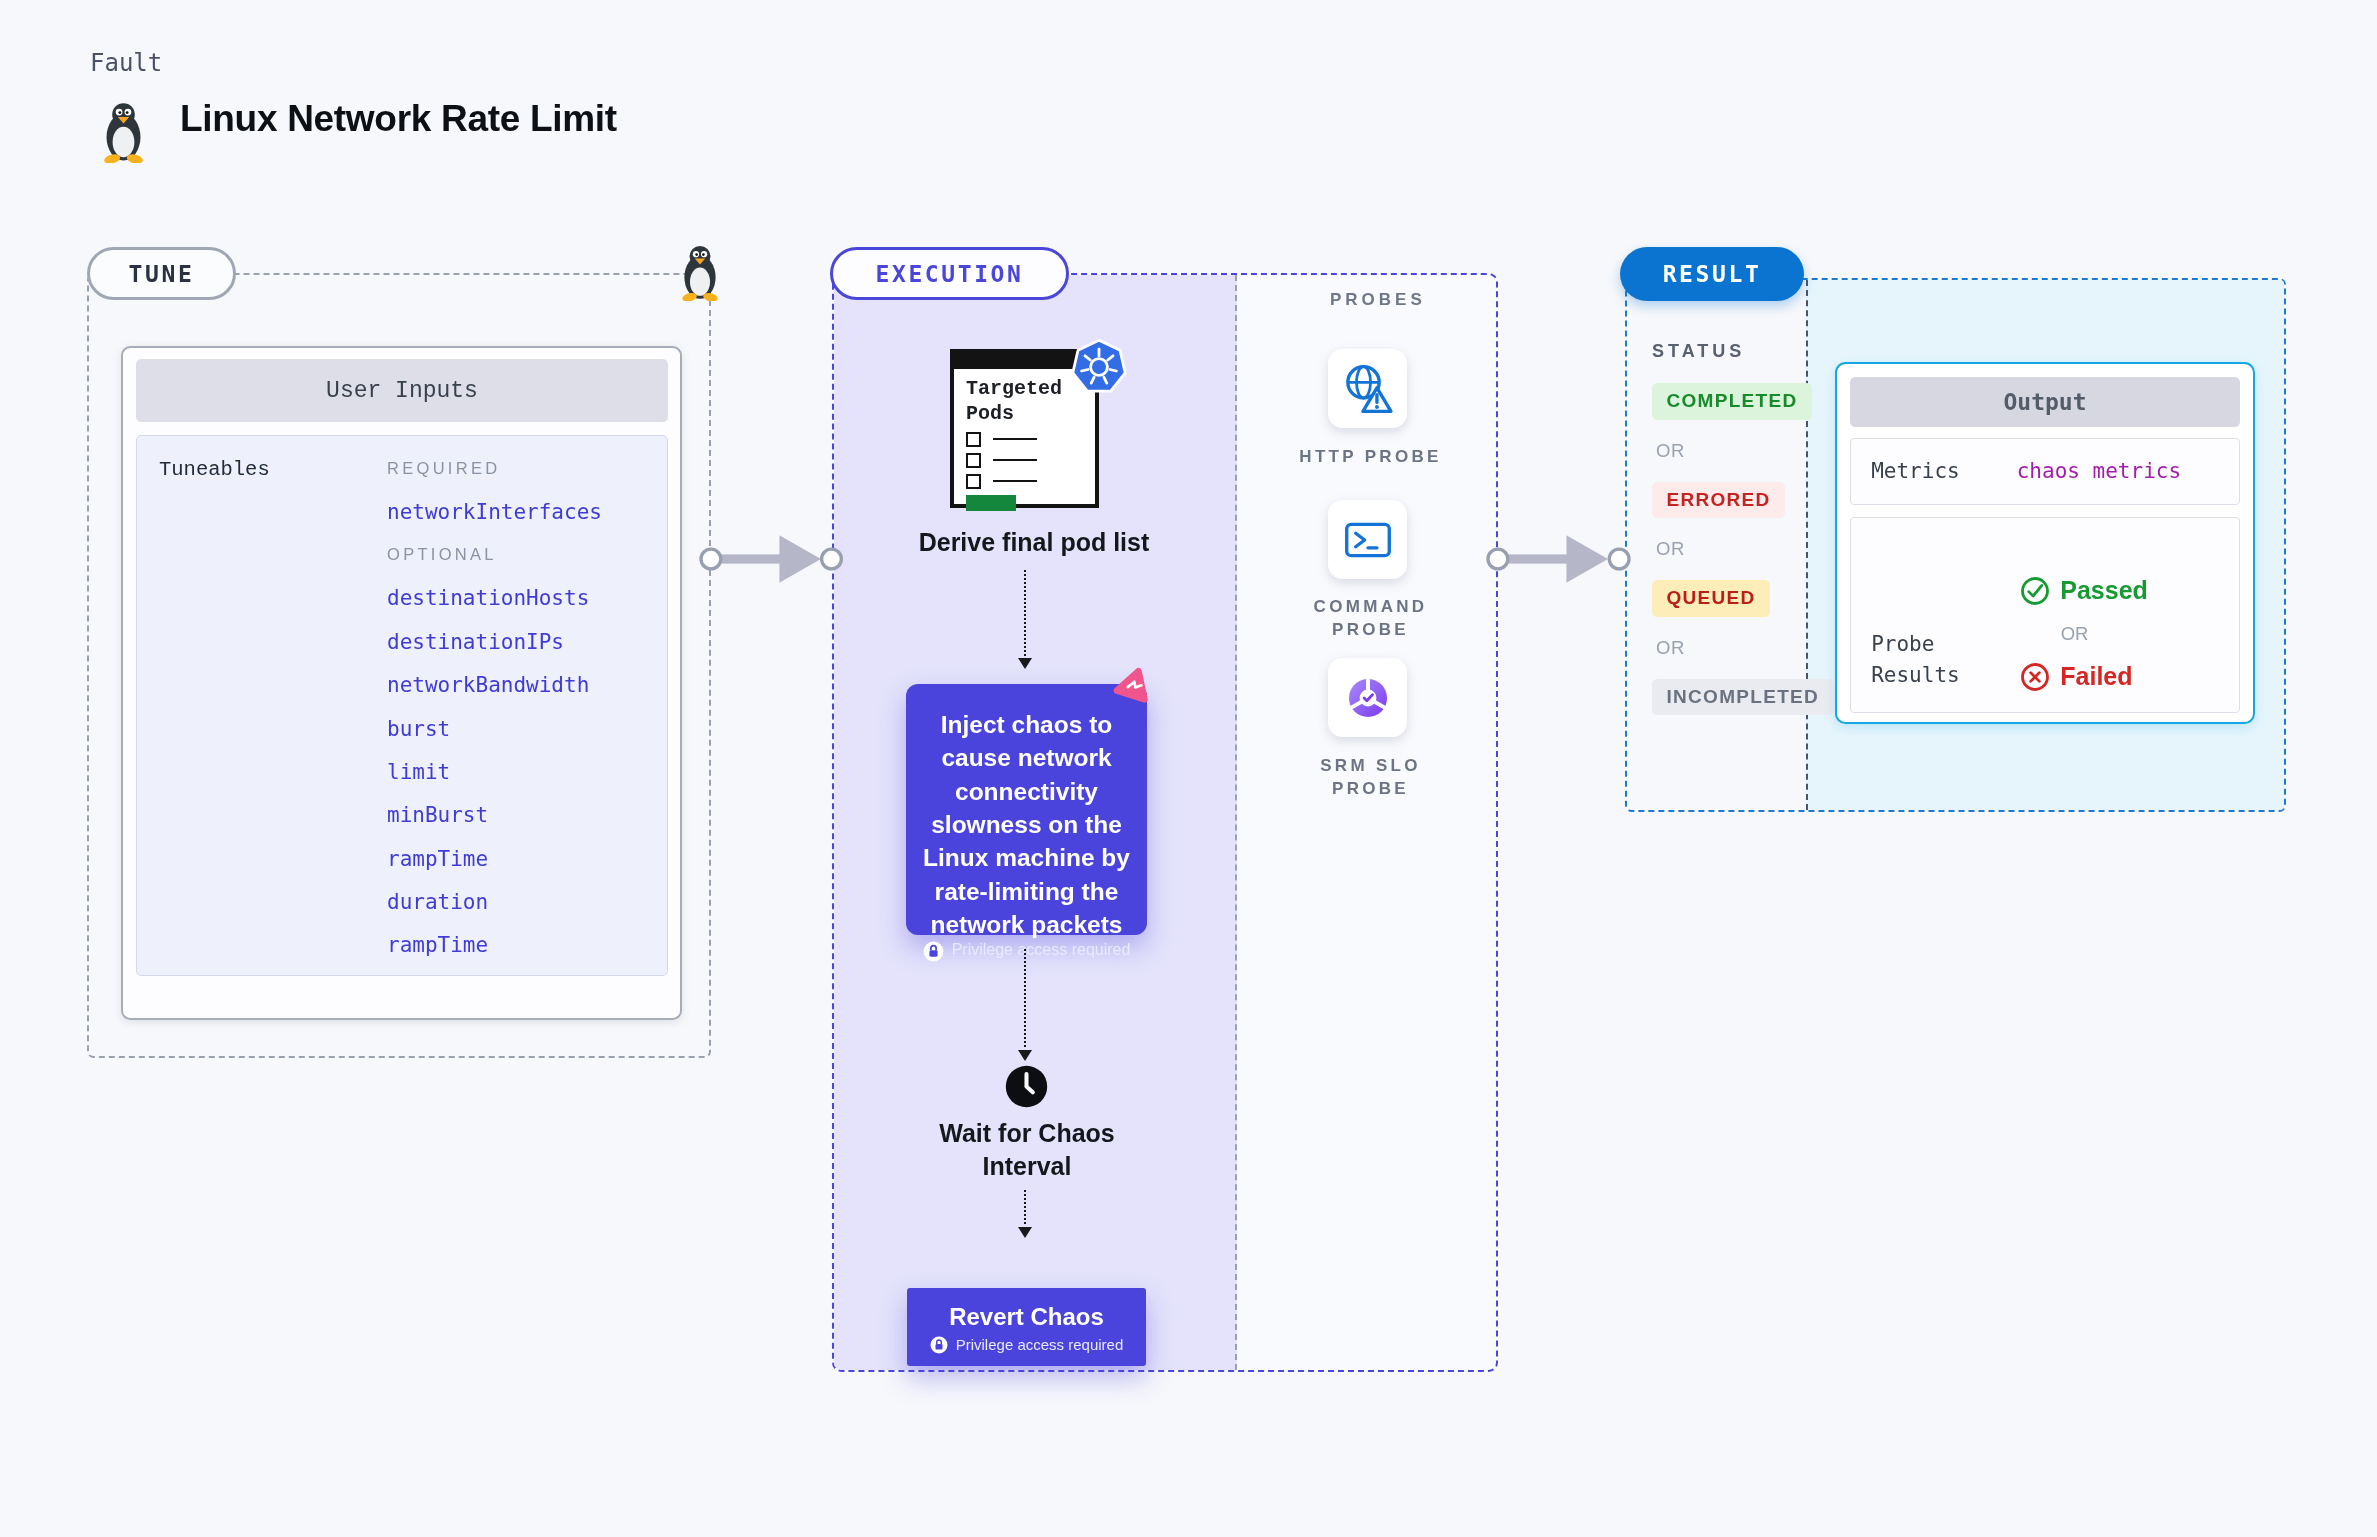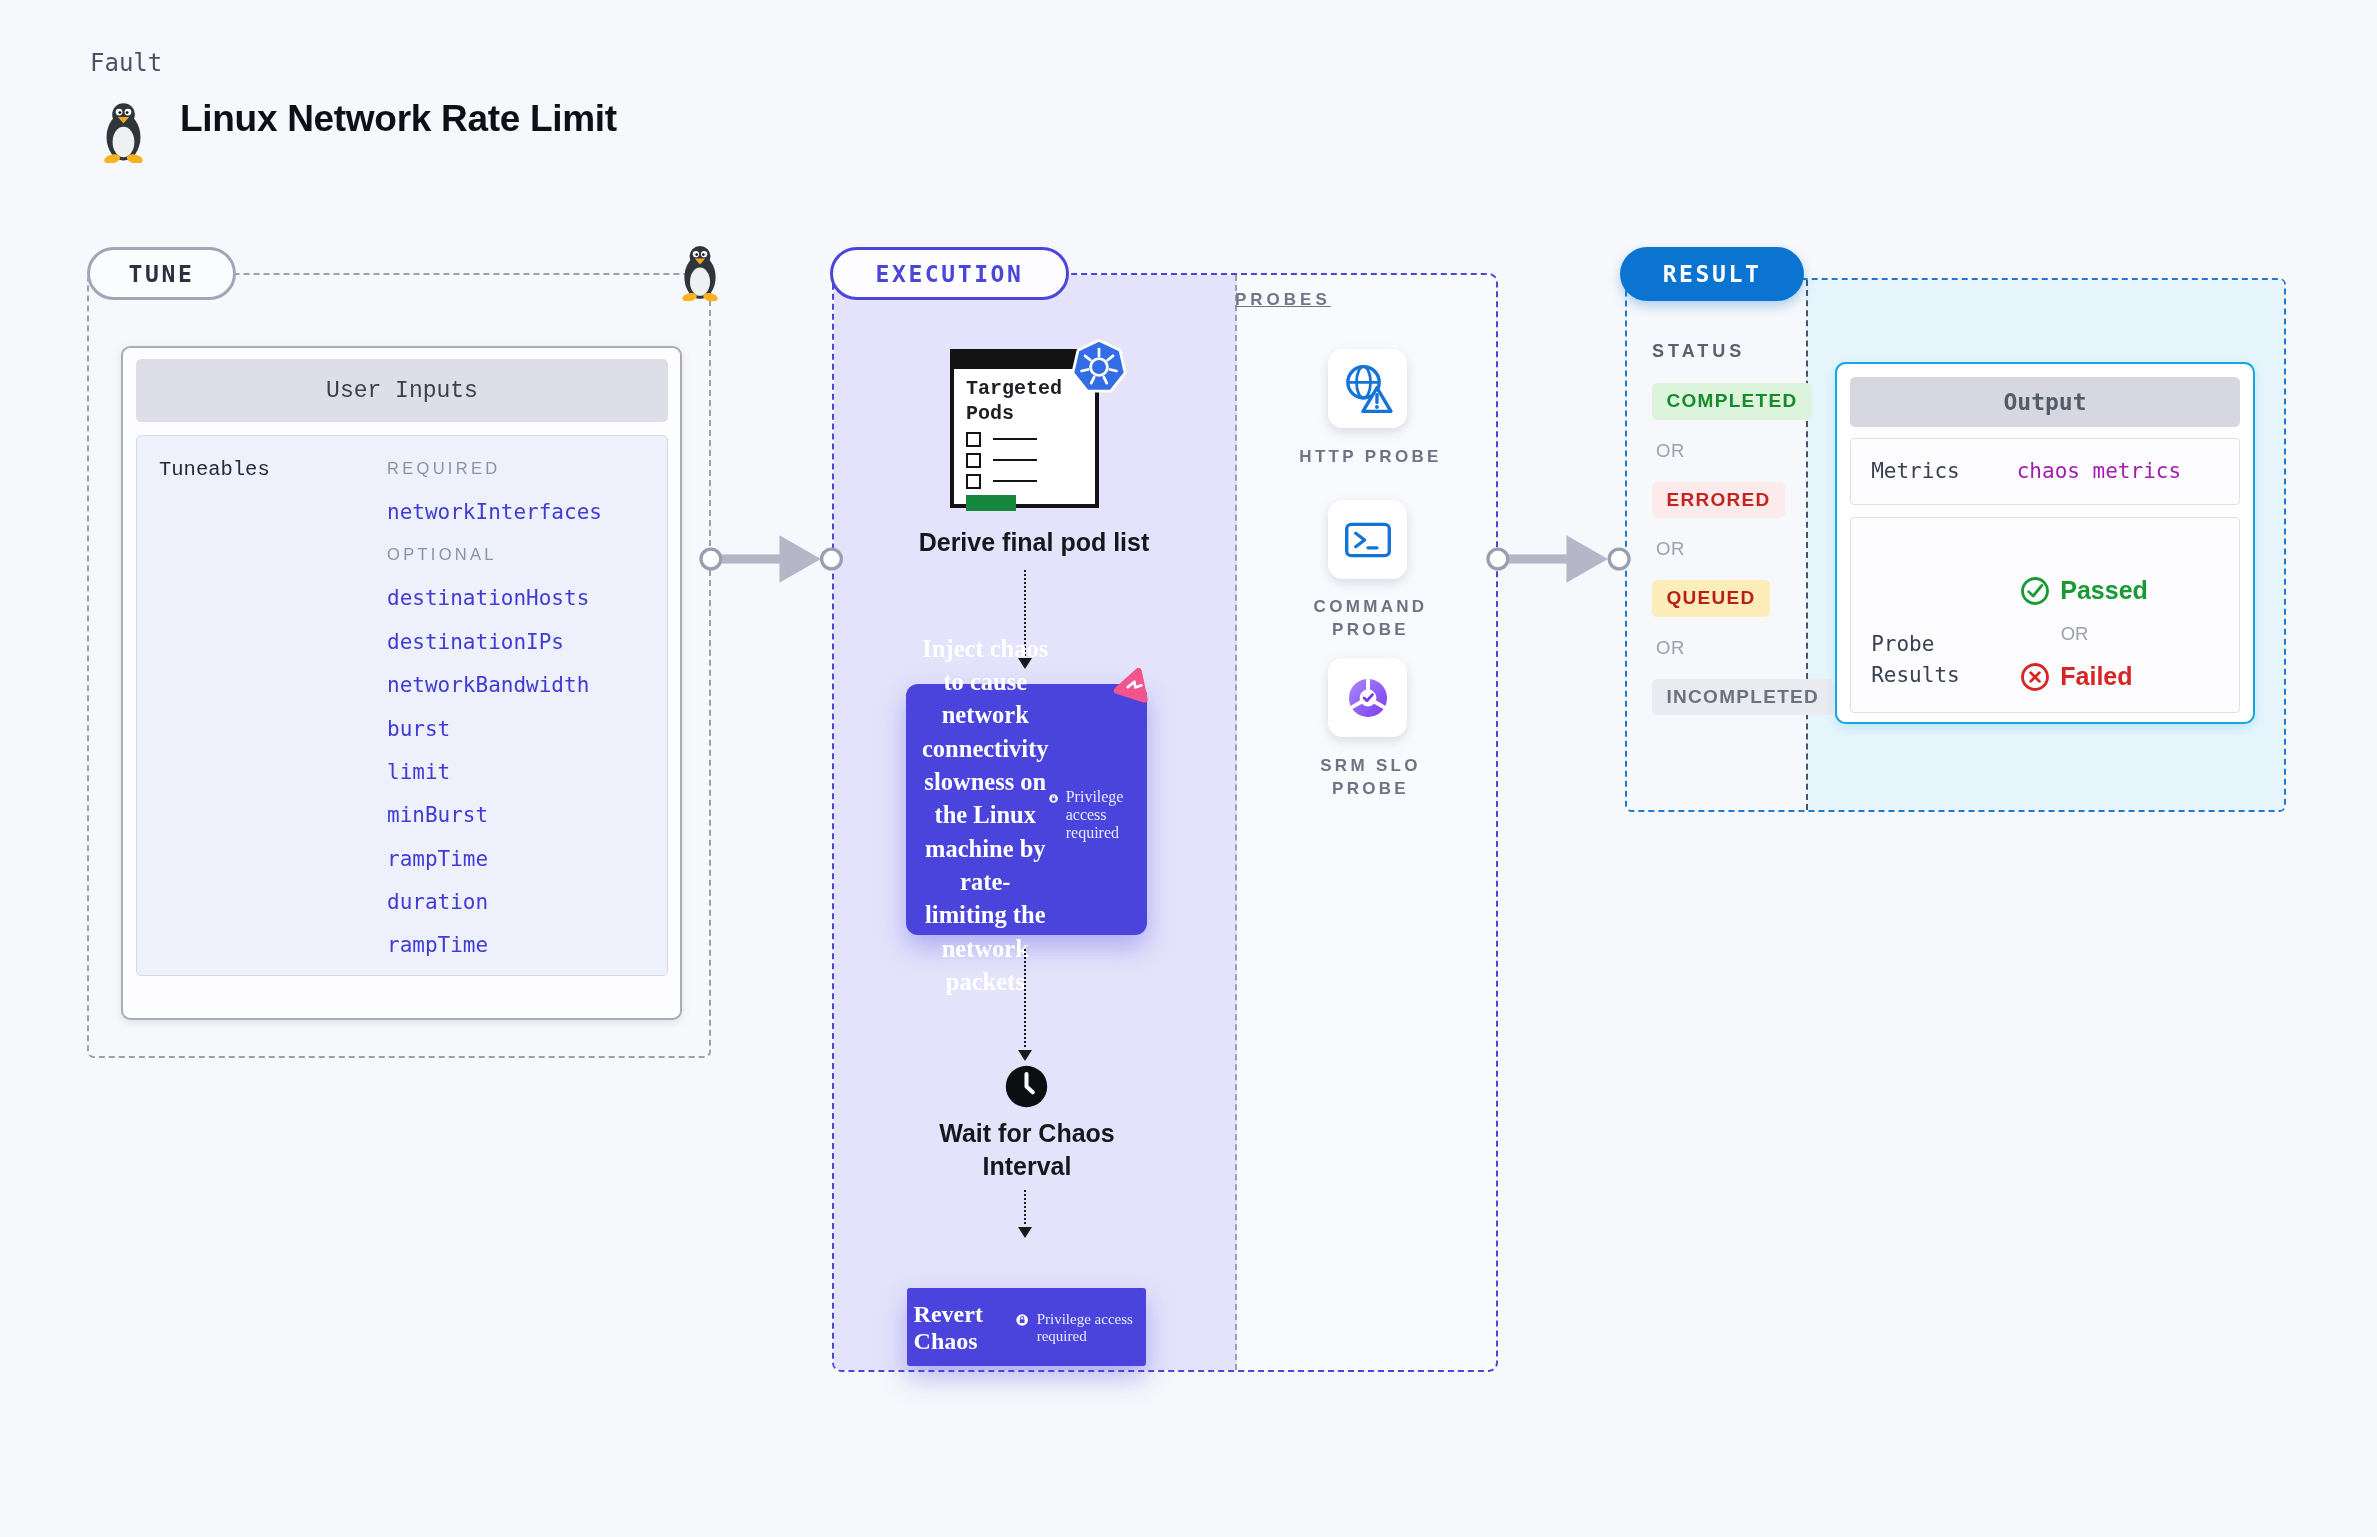--- a/index.html
+++ b/index.html
@@ -35,40 +35,40 @@
   .tun-list { left:387px; top:455px; display:flex; flex-direction:column; align-items:flex-start; }
   .tun-cat  { font-size:16.5px; letter-spacing:3.3px; color:#8a92a3; height:26.4px; display:flex; align-items:center; margin-bottom:17px; }
   .tun-item { font-family:"DejaVu Sans Mono",monospace; font-size:21px; color:#3f3bd4; height:26.4px; display:flex; align-items:center; margin-bottom:17px; cursor:pointer; }
 
   
   .flow-arrow { z-index:5; }
 
   
   .exec-box { left:832px; top:273px; width:666px; height:1099px; border:2.6px dashed #4b46da; border-radius:9.3px; background:#f9fafd; overflow:hidden; }
   .exec-left{ position:absolute; left:0; top:0; bottom:0; width:403px; background:#e4e3fb; border-right:2px dashed #9aa1ae; }
-  .probes-label { left:1235px; top:290px; font-size:17px; letter-spacing:4px; color:#6e7787; font-weight:700; z-index:4;text-decoration:underline; }
+  .probes-label { left:1330px; top:290px; font-size:17px; letter-spacing:4px; color:#6e7787; font-weight:700; z-index:4; }
 
   .pods-window { left:950px; top:349px; width:149px; height:159px; background:#ffffff; border:4px solid #131313; z-index:4; }
   .pods-bar    { height:16px; background:#131313; }
   .pods-title  { margin:6.6px 0 0 12px; font-family:"Liberation Mono",monospace; font-weight:700; font-size:20px; line-height:1.25; color:#1c1f24; }
   .pod-row     { display:flex; align-items:center; margin:6px 0 0 12px; }
   .pod-box     { width:15px; height:15px; border:2px solid #131313; background:#fff; }
   .pod-line    { width:44px; height:2.6px; background:#131313; margin-left:12px; }
   .pods-green  { width:50px; height:16px; background:#15873c; margin:6.6px 0 0 12px; }
   .k8s-icon    { left:1071px; top:339px; width:56px; height:56px; z-index:5; }
 
   .derive-label{ left:834px; top:528px; width:400px; text-align:center; font-size:25px; font-weight:700; color:#14171c; z-index:4; }
 
   .dotv { border-left:2.6px dotted #17191d; z-index:4; }
   .dotarrow { width:0; height:0; border-left:7.3px solid transparent; border-right:7.3px solid transparent; border-top:11.2px solid #17191d; z-index:4; }
 
   .chaos-card {
     background:#4a43dc; border-radius:12px; z-index:4;
     box-shadow:0 12px 26.4px rgba(74,67,220,.35);
-    display:flex; align-items:center; color:#fff;font-family:Liberation Serif, serif;
+    display:flex; flex-direction:column; align-items:center; color:#fff;
   }
   .inject-box { left:906px; top:684px; width:241px; height:251px; padding:24px 16px 13.2px; justify-content:space-between; }
   .inject-text{ font-size:24.5px; font-weight:700; line-height:1.36; text-align:center; }
   .priv-row   { display:flex; align-items:flex-start; gap:8px; }
   .priv-text  { font-size:16px; color:#e9eaff; }
   .pink-icon  { left:1113px; top:665px; width:42px; height:40px; z-index:5; }
 
   .clock-icon { left:1004px; top:1064px; width:45px; height:45px; z-index:4; }
   .wait-label { left:918px; top:1117px; width:218px; text-align:center; font-size:25px; font-weight:700; line-height:1.3; color:#14171c; z-index:4; }
 

